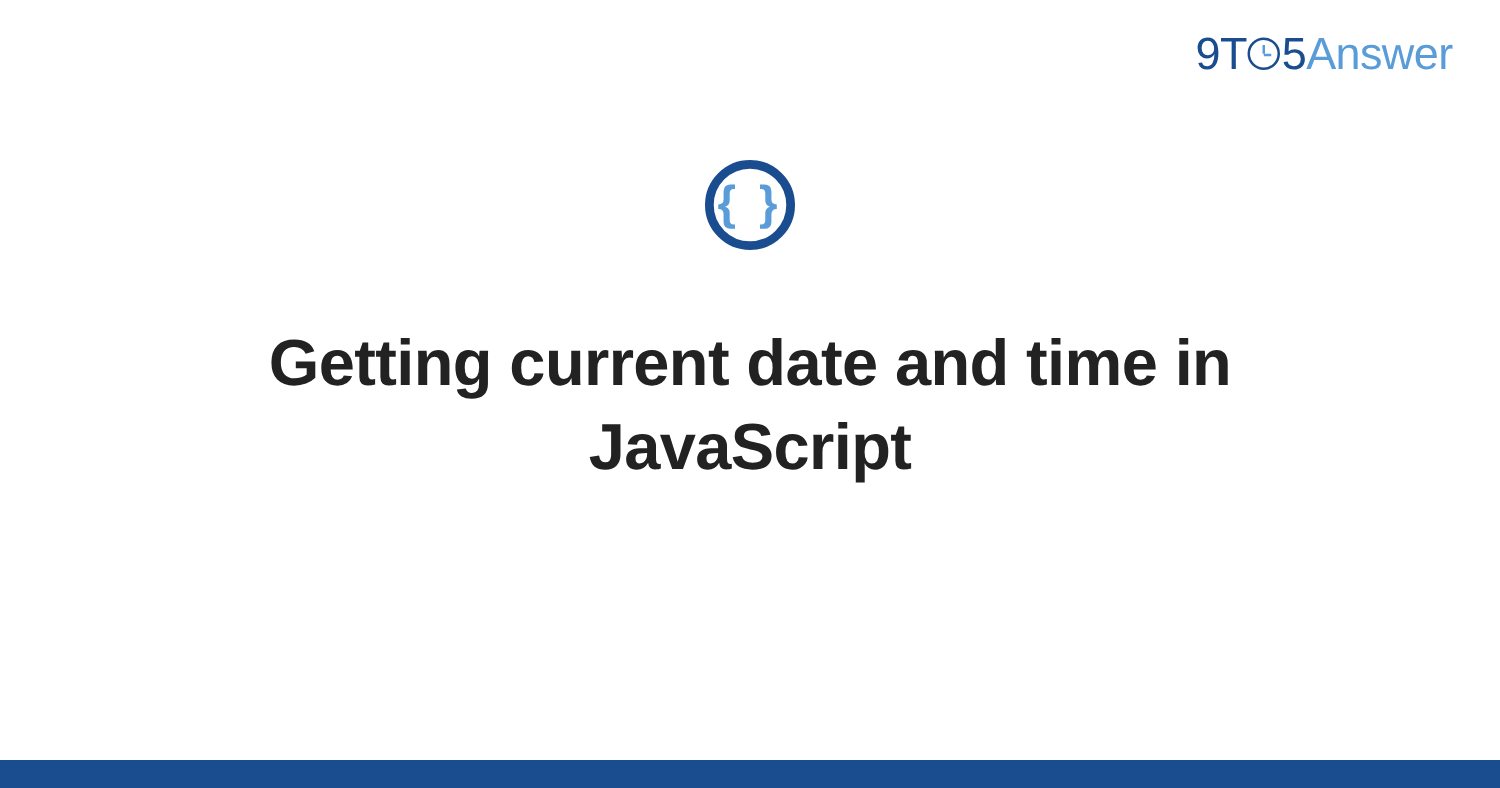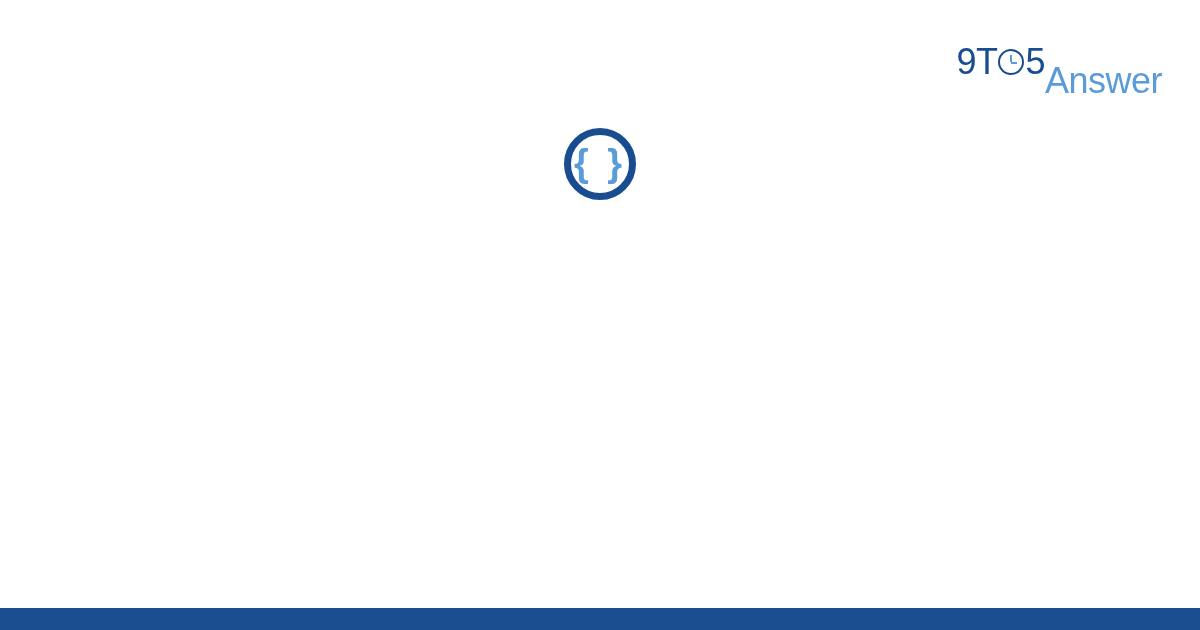--- a/index.html
+++ b/index.html
@@ -60,21 +60,20 @@
       top: 11px;
       left: 11px;
     }
     .logo-5 {
       color: #1a4d8f;
       font-weight: 500;
     }
     .logo-answer {
       color: #5a9cd8;
       font-weight: 400;
-      margin-top: 38px;
     }
     .content {
       position: absolute;
       top: 128px;
       left: 0;
       right: 0;
       display: flex;
       flex-direction: column;
       align-items: center;
     }
@@ -122,15 +121,16 @@
   <span class="logo-9t">9T</span>
   <span class="logo-clock"></span>
   <span class="logo-5">5</span>
   <span class="logo-answer">Answer</span>
 </div>
 
 <div class="content">
   <div class="code-icon">
     <span class="code-braces">{ }</span>
   </div>
+  <h1 class="title">Getting current date and time in JavaScript</h1>
 </div>
 
 <div class="footer-bar"></div>
 
 </body></html>

